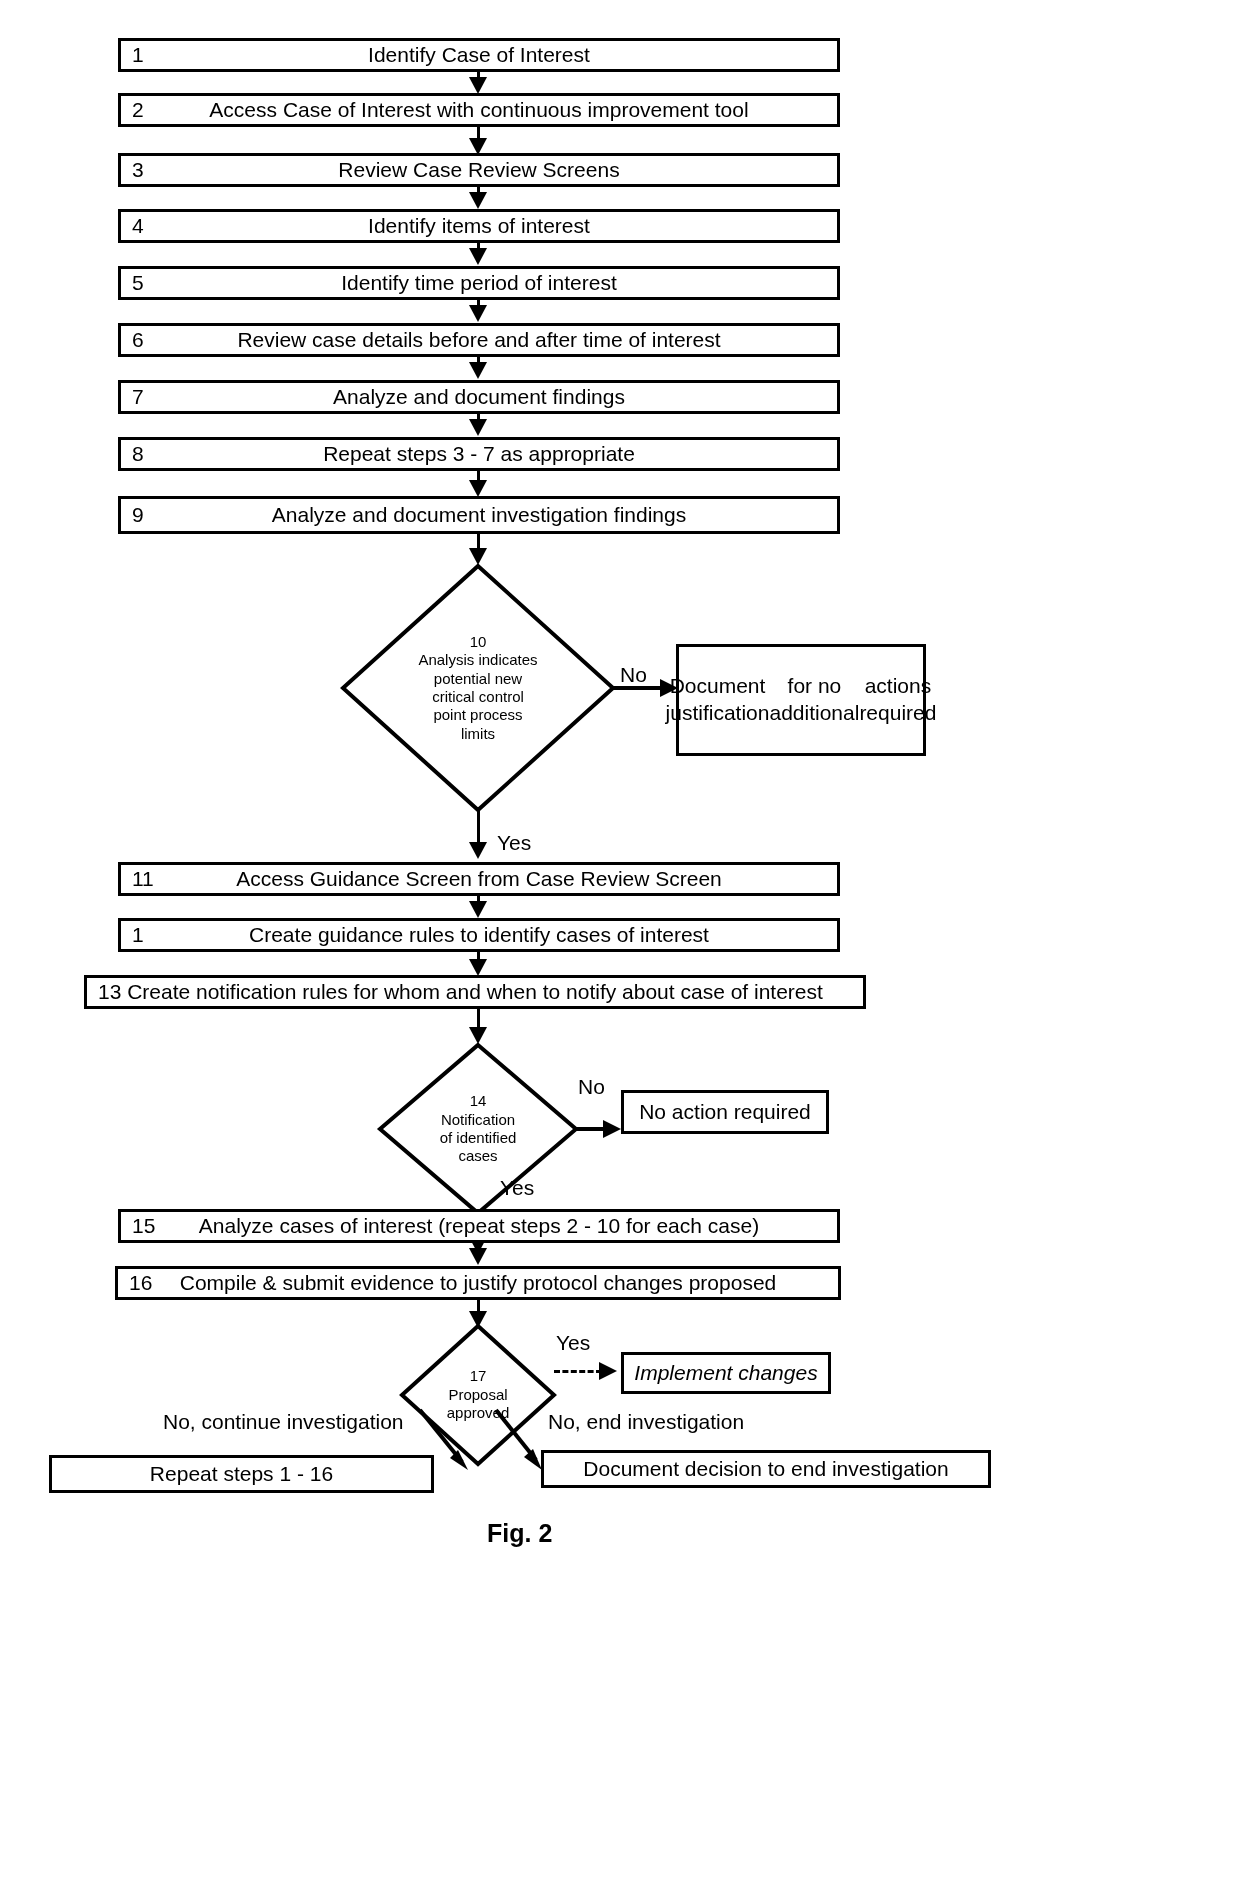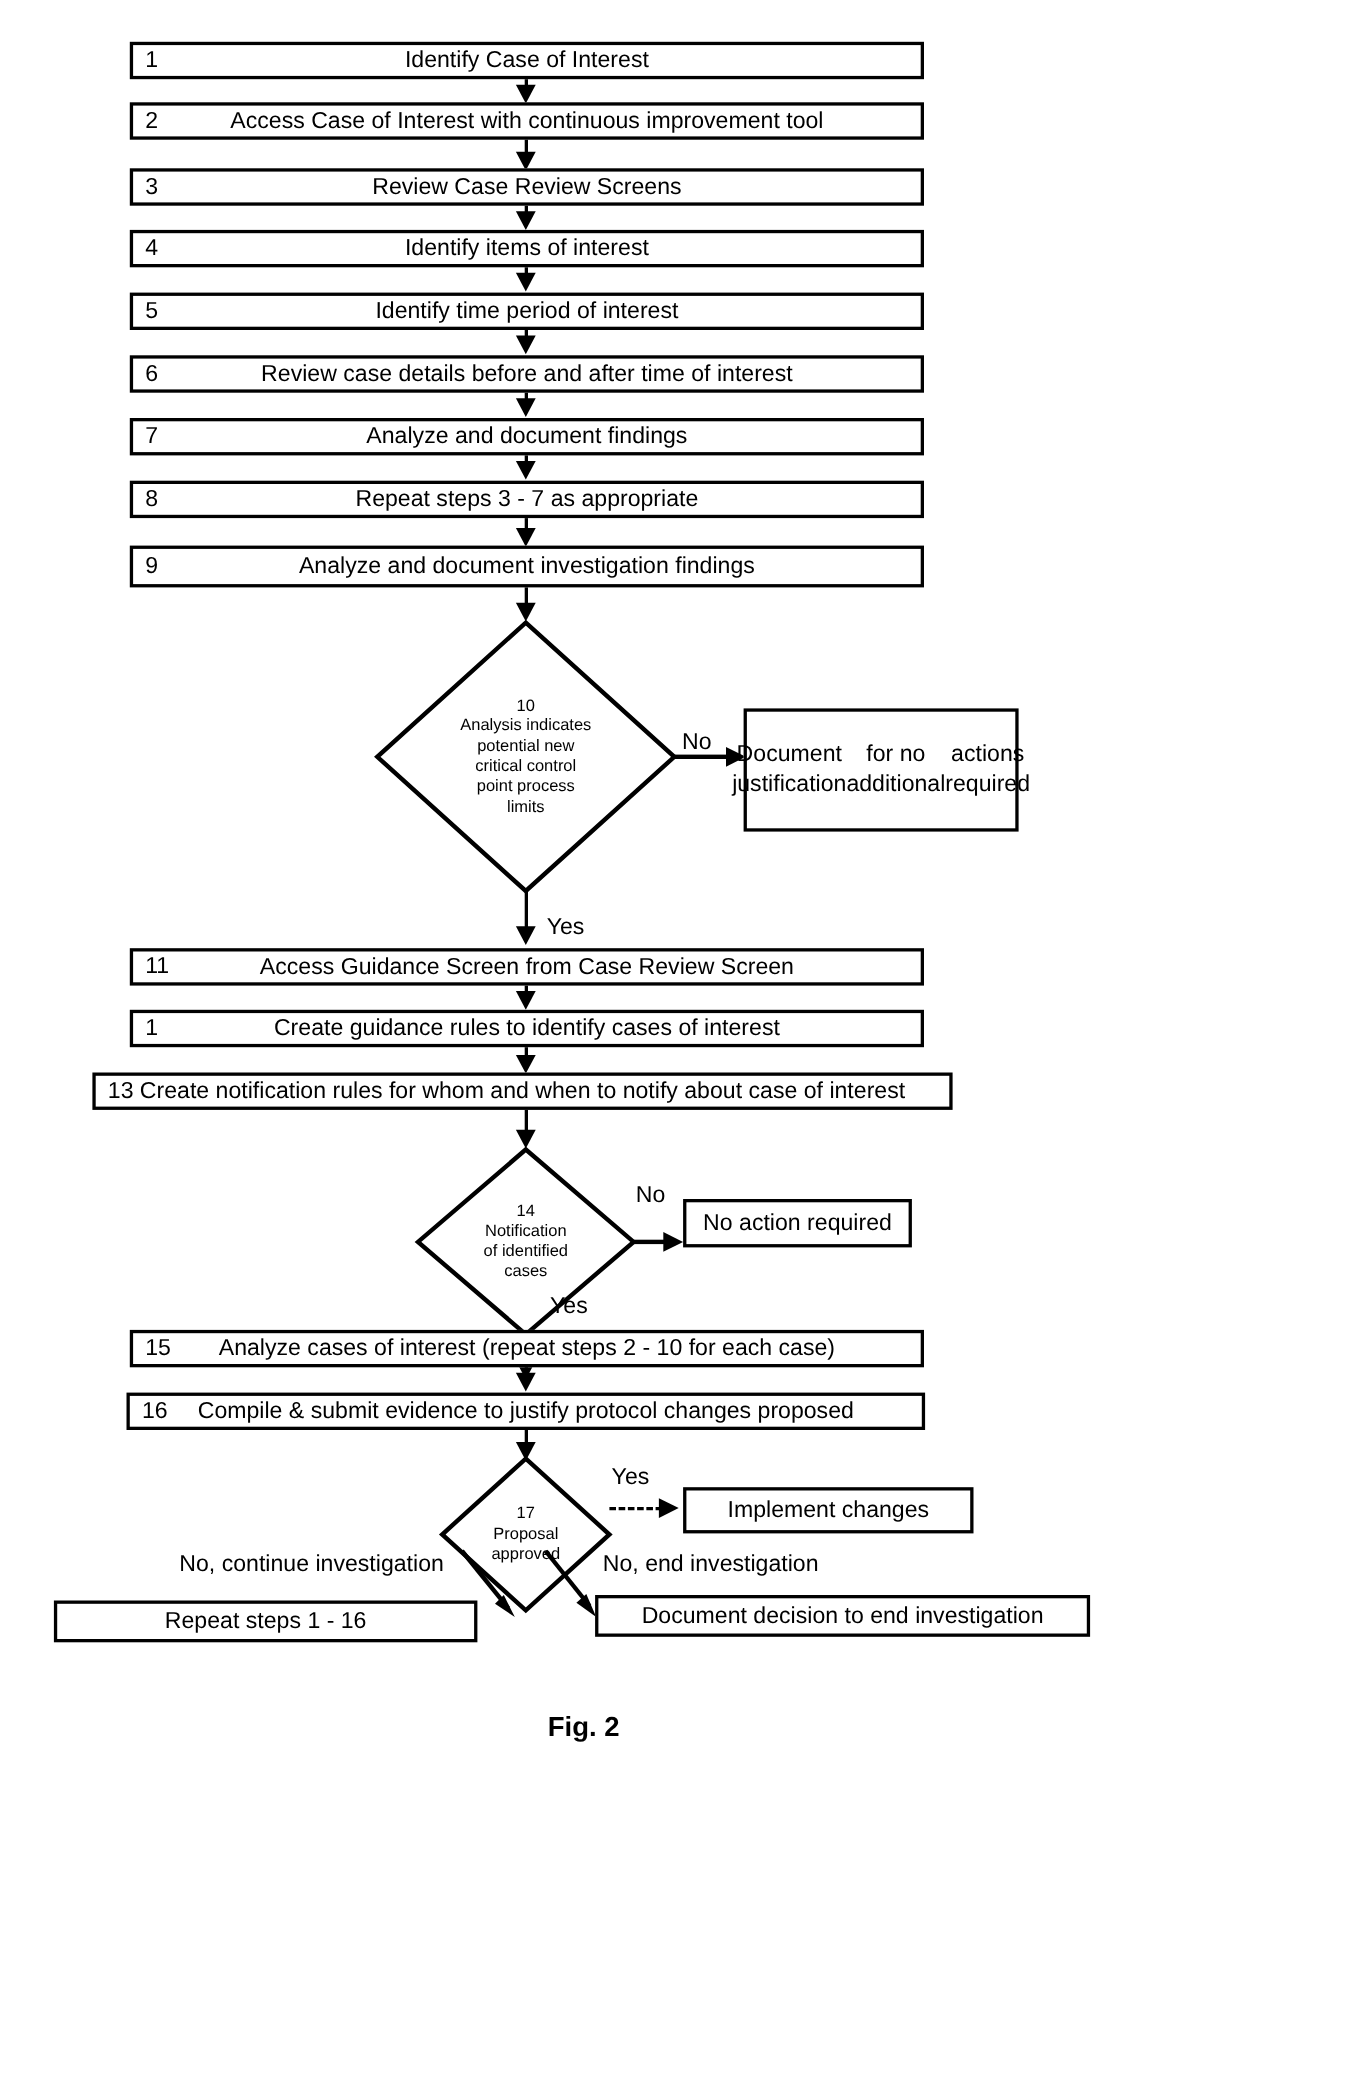--- a/index.html
+++ b/index.html
@@ -350,21 +350,21 @@
       <span class="dline">approved</span>
     </div>
   </div>
 
   <div class="hconn dashed" style="left:554px; top:1371px; width:66px;">
     <div class="shaft" style="width:48px;"></div>
     <div class="head" style="left:45px;"></div>
   </div>
   <div class="lbl" style="left:556px; top:1332px;">Yes</div>
 
-  <div class="plainbox" style="left:621px; top:1352px; width:264px; height:42px;">
+  <div class="plainbox" style="left:621px; top:1352px; width:210px; height:42px;font-style:italic;">
     <span>Implement changes</span>
   </div>
 
   <svg class="diag-arrow" style="left:400px; top:1400px;" width="80" height="80" viewBox="0 0 80 80" aria-hidden="true">
     <line x1="20" y1="10" x2="62" y2="62" stroke="#000" stroke-width="4"></line>
     <polygon points="68,70 50,58 58,50" fill="#000"></polygon>
   </svg>
   <div class="lbl" style="left:163px; top:1411px;">No, continue investigation</div>
 
   <svg class="diag-arrow" style="left:478px; top:1400px;" width="90" height="80" viewBox="0 0 90 80" aria-hidden="true">
@@ -374,15 +374,15 @@
   <div class="lbl" style="left:548px; top:1411px;">No, end investigation</div>
 
   <div class="plainbox" style="left:49px; top:1455px; width:385px; height:38px;">
     <span>Repeat steps 1 - 16</span>
   </div>
 
   <div class="plainbox" style="left:541px; top:1450px; width:450px; height:38px;">
     <span>Document decision to end investigation</span>
   </div>
 
-  <div class="figlabel" style="left:487px; top:1556px;margin-left:11px;">Fig. 2</div>
+  <div class="figlabel" style="left:487px; top:1519px;">Fig. 2</div>
 
 </div>
 
 </body></html>

